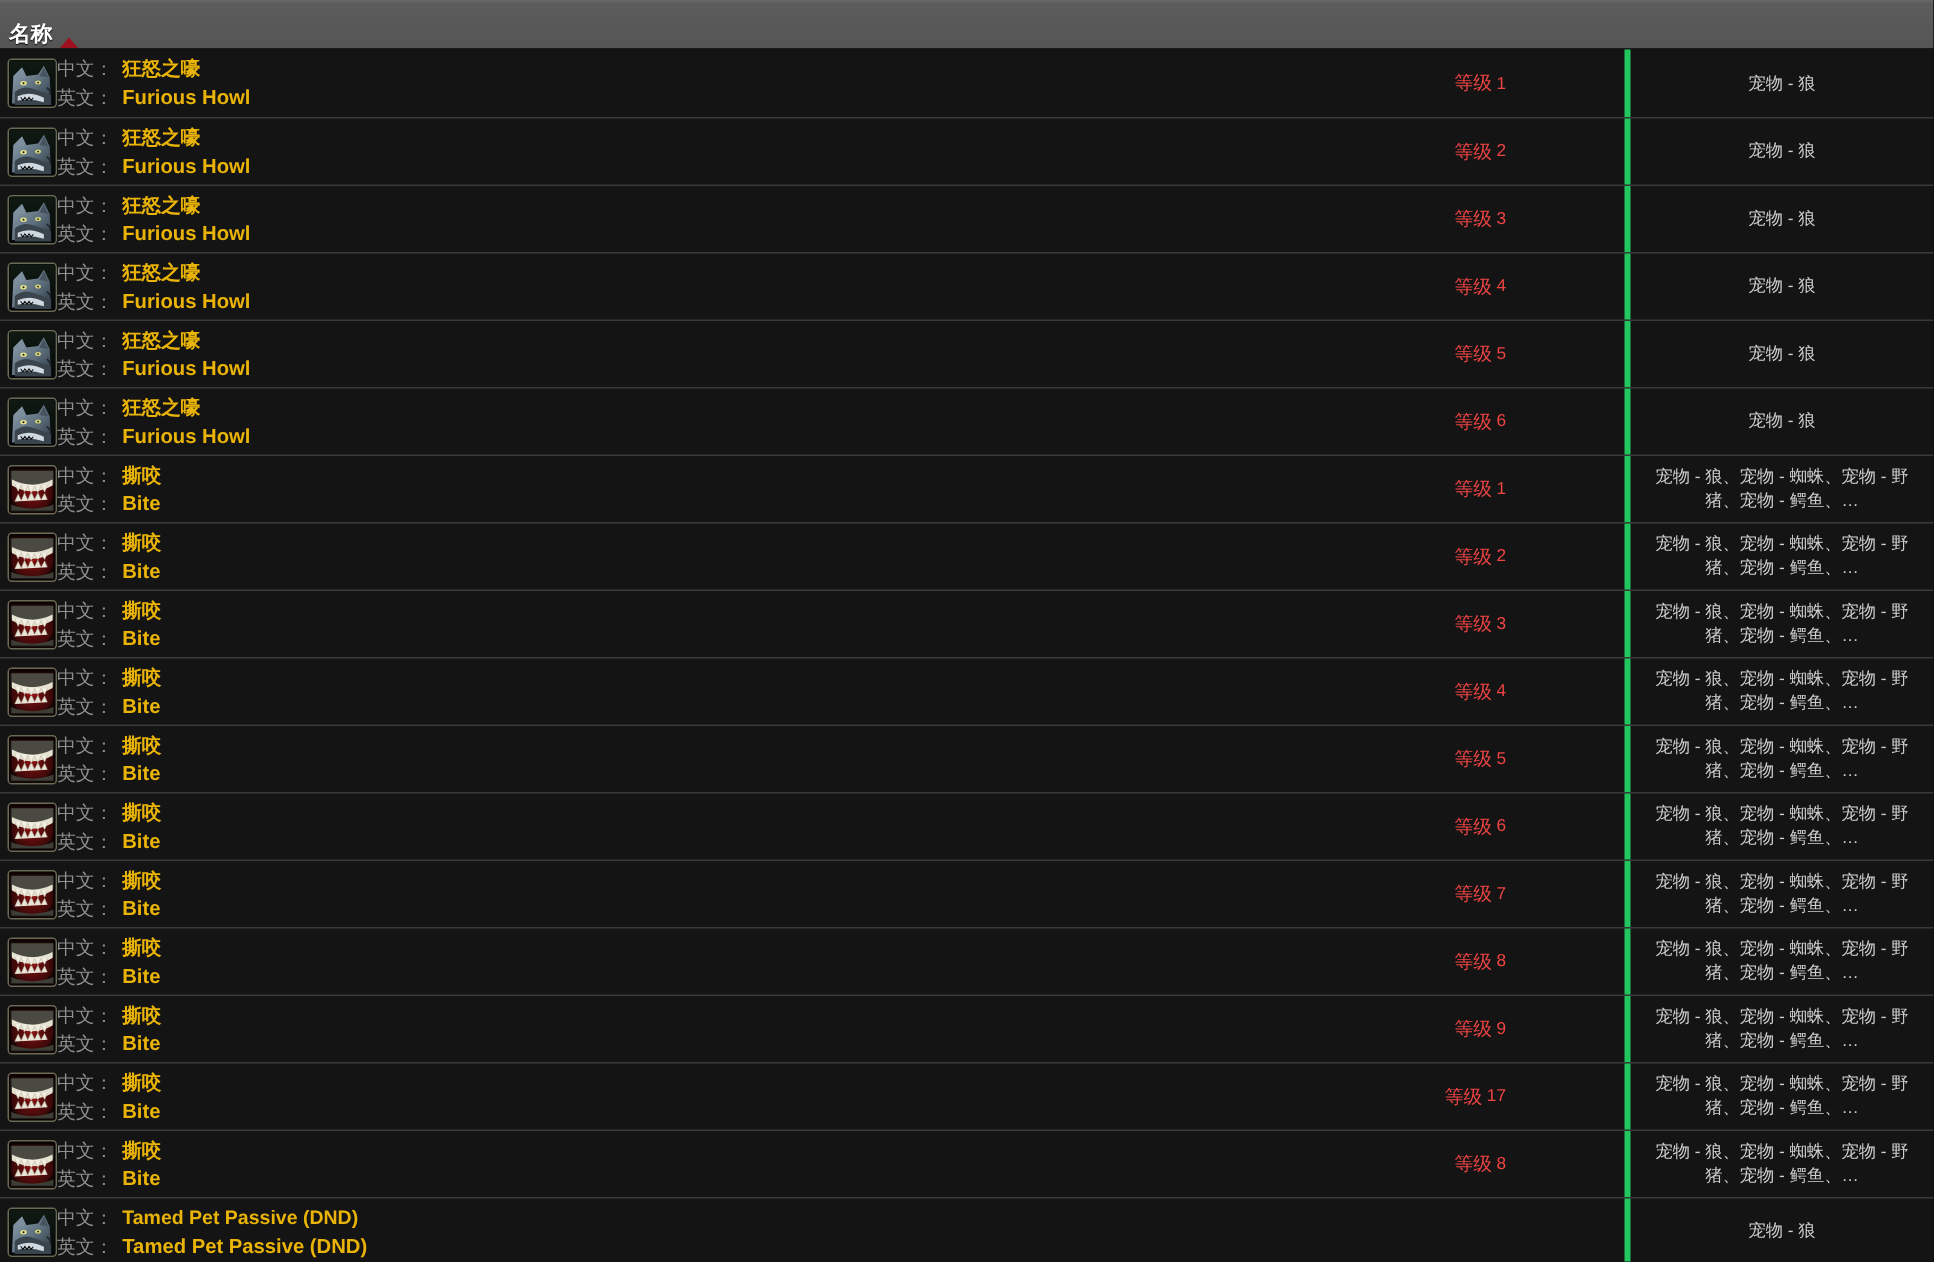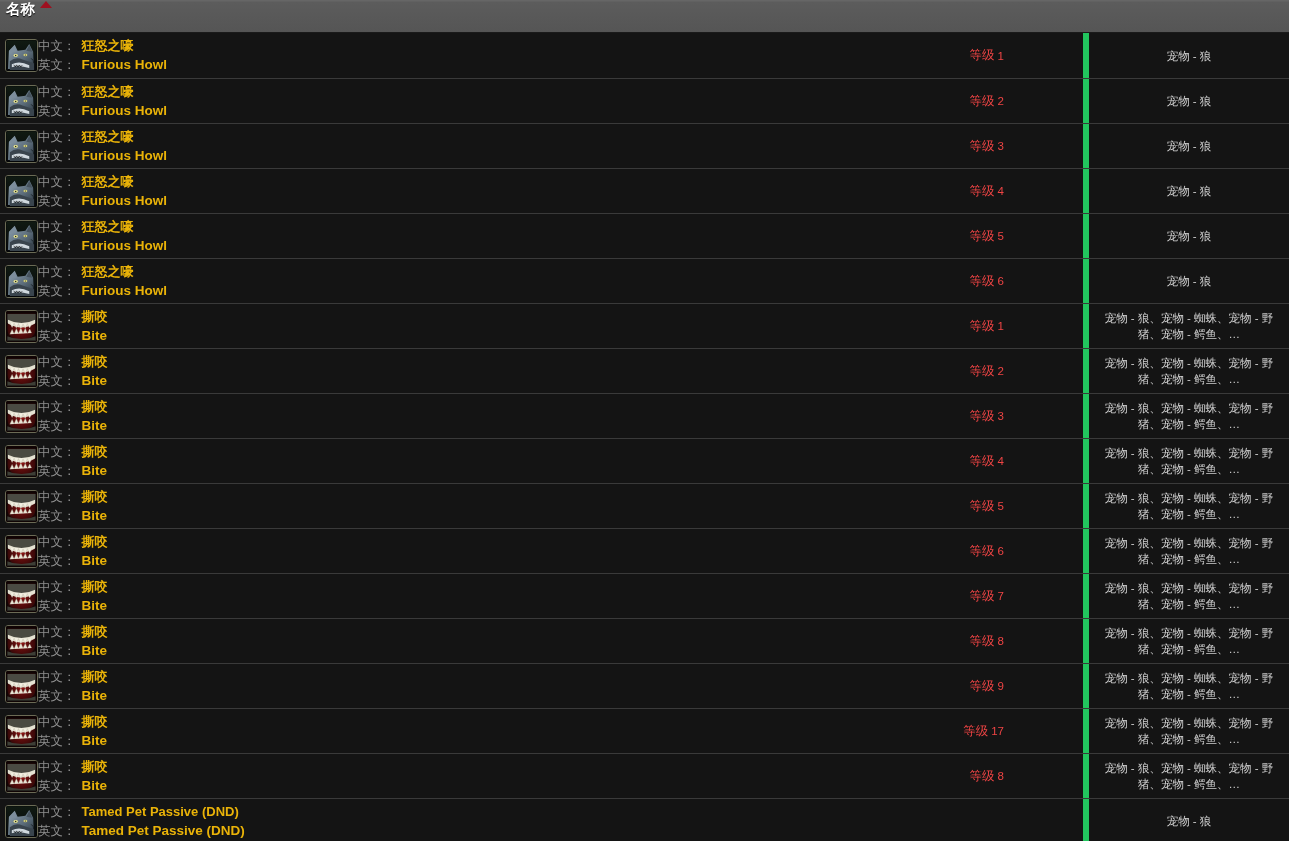--- a/index.html
+++ b/index.html
@@ -12,21 +12,21 @@
   .table { width: 1289px; }
 
   
   .thead {
     display: flex;
     height: 33px;
     background: linear-gradient(to bottom, #666 0px, #666 1px, #5c5c5c 2px, #555 100%);
     border-bottom: 1px solid #1a1a1a;
   }
   .th {
-    display: flex; align-items: flex-start;
+    display: flex; align-items: flex-end;
     height: 32px;
     color: #fff;
     font-size: 14.5px;
     font-weight: bold;
     text-shadow: 0 1px 1px #000;
   }
   .th-name { width: 1083px; padding-left: 6px; gap: 5px; }
   .th-skill { width: 206px; justify-content: center; border-left: 1px solid #8a8a8a; }
   .sort-arrow {
     width: 0; height: 0;
@@ -64,21 +64,21 @@
     white-space: nowrap;
   }
   .cell-level .lvl-num { font-size: 11.5px; margin-left: 3px; }
   .cell-skill {
     width: 206px;
     display: flex;
     align-items: center;
     justify-content: center;
     text-align: center;
     padding: 0 6px;
-    border-left: 6px solid #22c55e;
+    border-left: 4px solid #22c55e;
     color: #cfcfcf;
     font-size: 11.5px;
     line-height: 16px;
   }
 
   
   .icon {
     width: 33px; height: 33px;
     flex: 0 0 33px;
     border: 1px solid #6b6b55;

